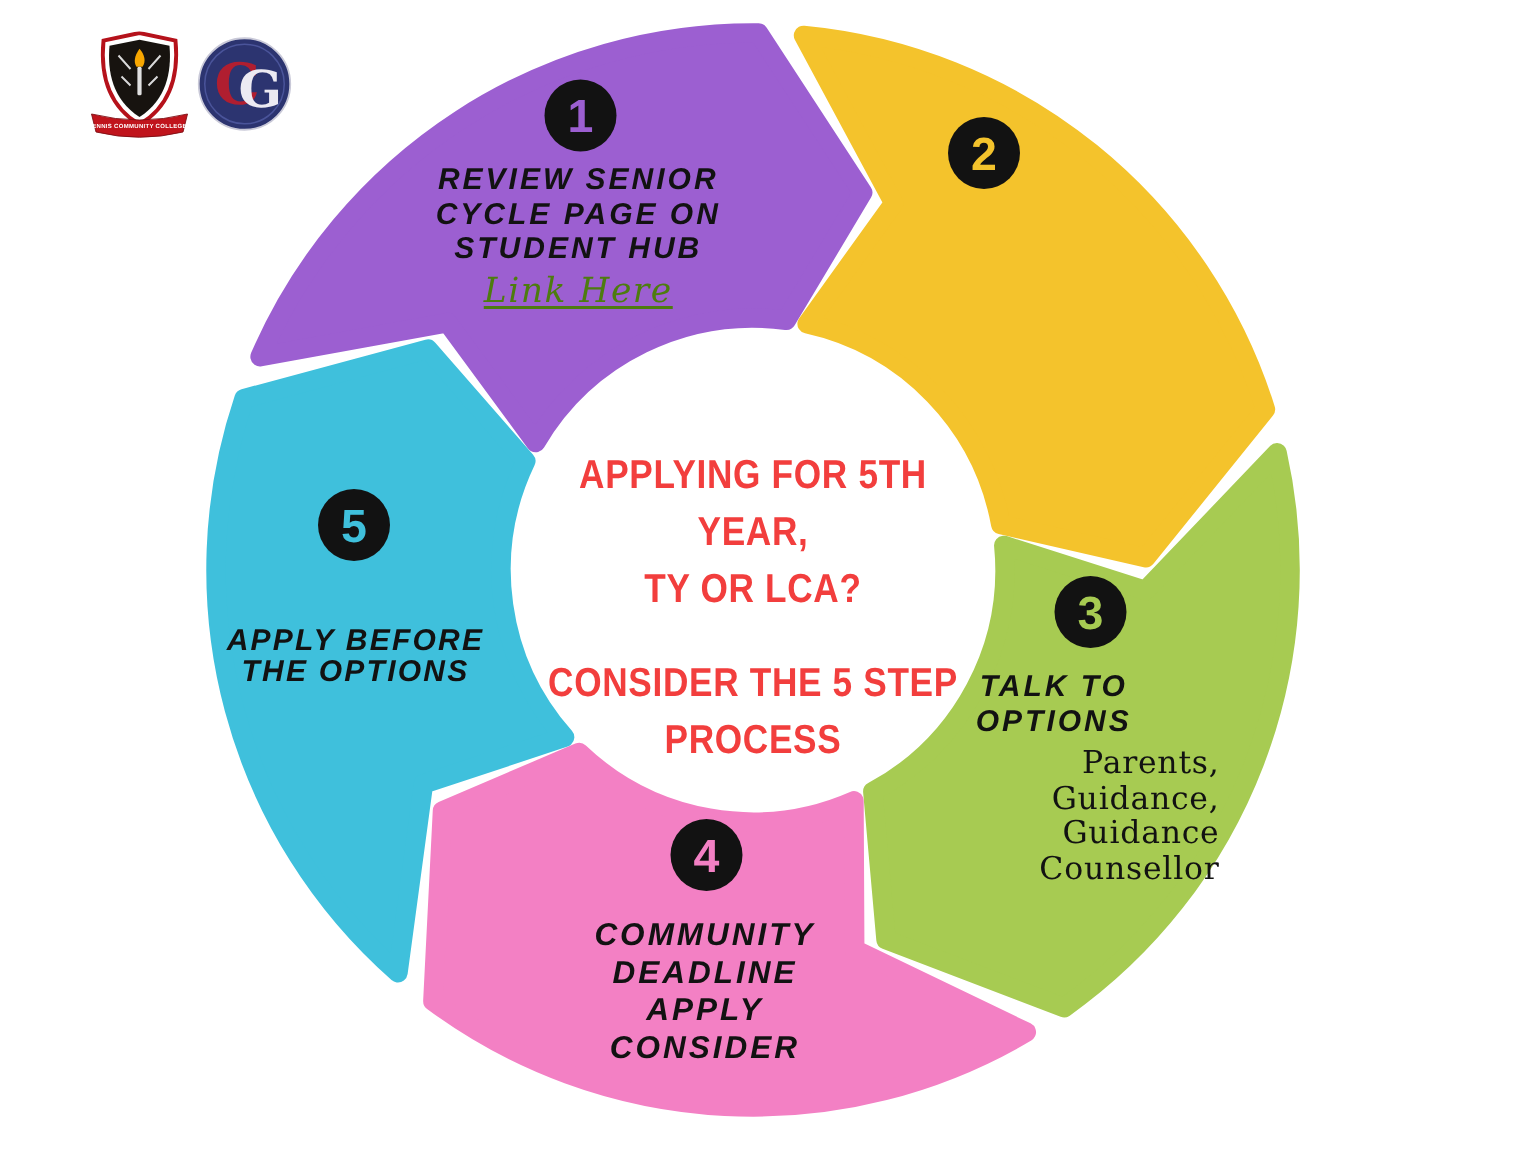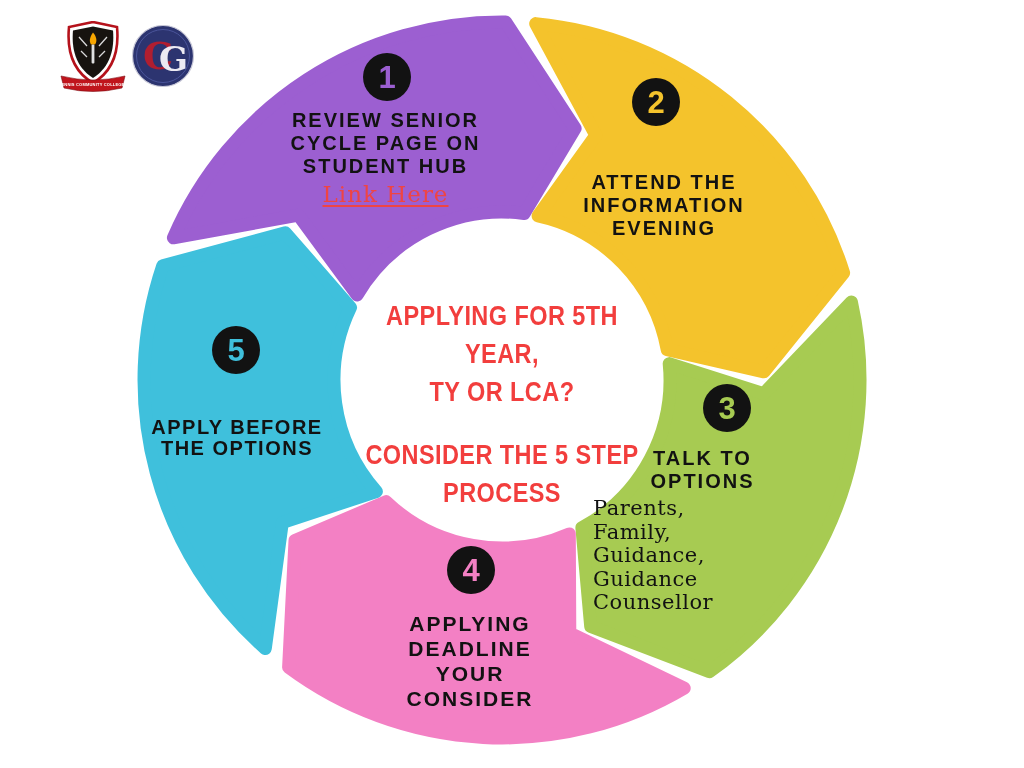--- a/index.html
+++ b/index.html
@@ -5,28 +5,28 @@
   html,body{margin:0;padding:0;}
   body{width:1024px;height:768px;overflow:hidden;background:#fff;}
   .canvas{position:relative;width:1024px;height:768px;background:#fff;
           font-family:"Liberation Sans",sans-serif;}
   #ring{position:absolute;left:0;top:0;}
   .logo{position:absolute;}
   .num-badge{position:absolute;width:48px;height:48px;border-radius:50%;
              display:flex;align-items:center;justify-content:center;
              font-weight:bold;font-size:31px;line-height:1;}
   .step-text{position:absolute;text-align:center;color:#121212;font-weight:bold;
-             font-size:20px;line-height:23px;letter-spacing:2px;}
+             font-size:20px;line-height:23px;letter-spacing:2px;font-style:italic;}
   .step-text.s4{font-size:21px;line-height:25px;}
   .step-text.s5{font-size:20px;line-height:21px;letter-spacing:1.5px;}
-  .serif-lines{position:absolute;text-align:left;color:#121212;
+  .serif-lines{position:absolute;text-align:right;color:#121212;
                font-family:"DejaVu Serif","Liberation Serif",serif;
                font-weight:400;font-size:21px;line-height:23.5px;letter-spacing:0.5px;}
   .hub-link{display:block;margin-top:5px;font-family:"DejaVu Serif","Liberation Serif",serif;
-            font-weight:400;font-size:23px;letter-spacing:1px;color:#ef4444;
+            font-weight:400;font-size:23px;letter-spacing:1px;color:#4d7c0f;
             text-decoration:underline;text-underline-offset:3px;cursor:pointer;}
   .center-block{position:absolute;left:325px;top:297px;width:354px;text-align:center;
                 font-weight:bold;font-size:27px;line-height:38px;letter-spacing:0.5px;
                 transform:scaleX(0.87);transform-origin:50% 0;}
   .center-spacer{height:25px;}
 </style>
 </head>
 <body style="background: rgb(255, 255, 255);">
 
 <div class="canvas">
@@ -62,48 +62,42 @@
   <div class="step-text" style="left:258px;top:109px;width:255px">
     <div>REVIEW SENIOR</div>
     <div>CYCLE PAGE ON</div>
     <div>STUDENT HUB</div>
     <a class="hub-link">Link Here</a>
   </div>
 
   <div class="num-badge" style="left: 632px; top: 78px; background: rgb(18, 18, 18); color: rgb(244, 195, 44);">
     <span>2</span>
   </div>
-  <div class="step-text" style="left:544px;top:171px;width:240px">
-    <div>ATTEND THE</div>
-    <div>INFORMATION</div>
-    <div>EVENING</div>
-  </div>
 
   <div class="num-badge" style="left: 703px; top: 384px; background: rgb(18, 18, 18); color: rgb(167, 203, 82);">
     <span>3</span>
   </div>
   <div class="step-text" style="left:605px;top:447px;width:195px">
     <div>TALK TO</div>
     <div>OPTIONS</div>
   </div>
   <div class="serif-lines" style="left:593px;top:497px;width:220px">
     <div>Parents,</div>
-    <div>Family,</div>
     <div>Guidance,</div>
     <div>Guidance</div>
     <div>Counsellor</div>
   </div>
 
   <div class="num-badge" style="left: 447px; top: 546px; background: rgb(18, 18, 18); color: rgb(243, 128, 196);">
     <span>4</span>
   </div>
   <div class="step-text s4" style="left:350px;top:611px;width:240px">
-    <div>APPLYING</div>
+    <div>COMMUNITY</div>
     <div>DEADLINE</div>
-    <div>YOUR</div>
+    <div>APPLY</div>
     <div>CONSIDER</div>
   </div>
 
   <div class="num-badge" style="left: 212px; top: 326px; background: rgb(18, 18, 18); color: rgb(63, 192, 220);">
     <span>5</span>
   </div>
   <div class="step-text s5" style="left:134px;top:417px;width:206px">
     <div>APPLY BEFORE</div>
     <div>THE OPTIONS</div>
   </div>

